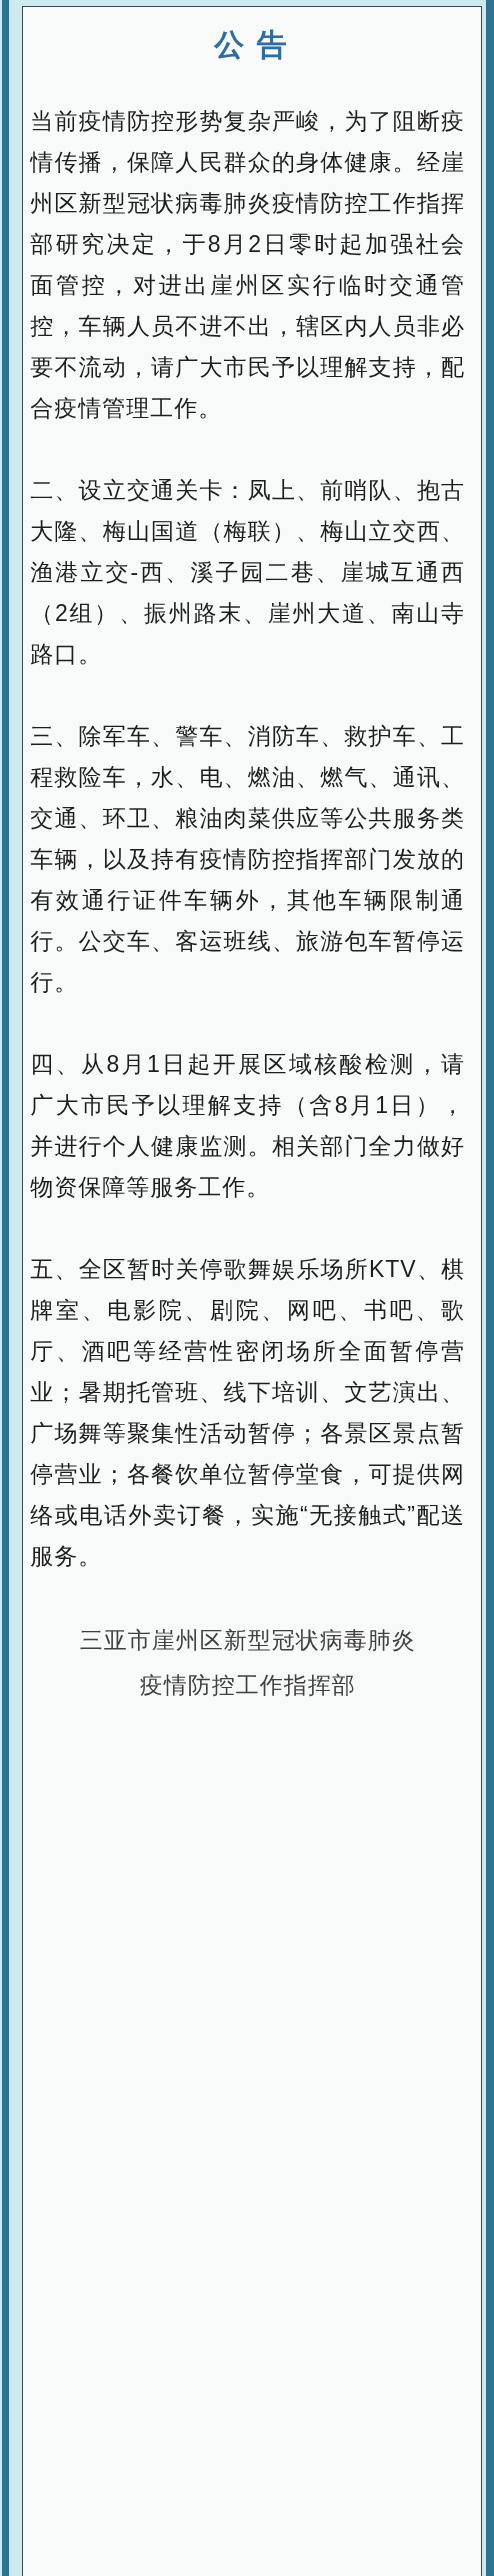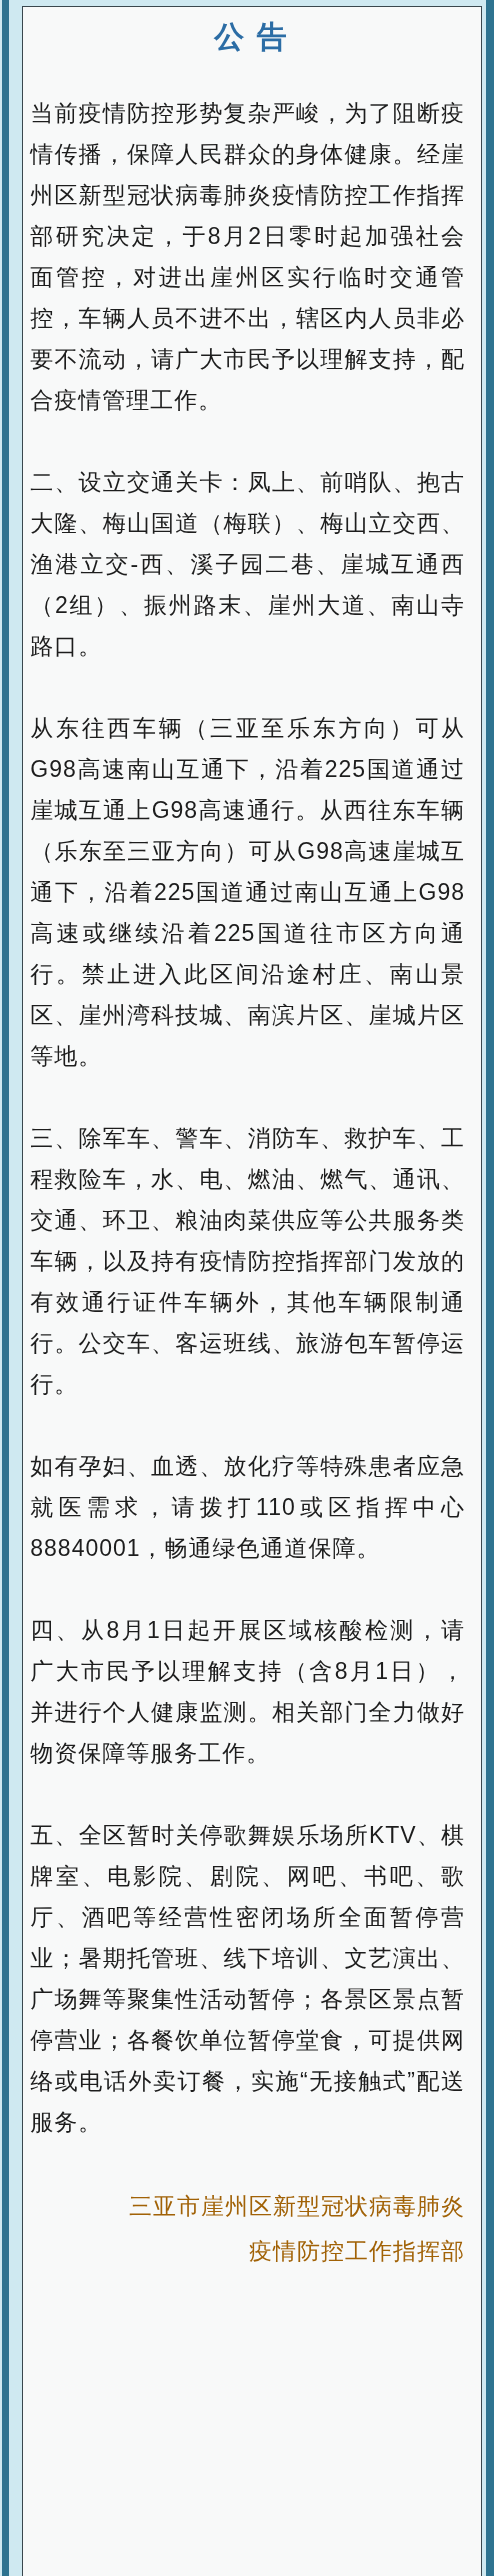--- a/index.html
+++ b/index.html
@@ -22,21 +22,21 @@
   .card {
     position:absolute;
     left:21.6px; top:5.7px;
     width:460px; height:2655px;
     box-sizing:border-box;
     background:#f8f9f9;
     border:1.5px solid #3a474e;
   }
 
   .title {
-    margin:9px 0 0 0;
+    margin:17px 0 0 0;
     text-align:center;
     font-size:30px;
     line-height:41px;
     font-weight:bold;
     color:#2c6da5;
     letter-spacing:2.1px;
   }
 
   .body {
     margin:36px 15.5px 0 7.7px;
@@ -46,46 +46,44 @@
     font-size:23px;
     line-height:41px;
     letter-spacing:1px;
     color:#1d1d1d;
     text-align:justify;
     text-justify:inter-character;
   }
 
   .signature {
     margin:26px 0 0 0;
-    text-align:right;
+    text-align:center;
     font-size:23px;
     line-height:45px;
     letter-spacing:1px;
-    color:#a16207;
+    color:#404040;
   }
   .signature .sig-line { display:block; }
 </style>
 </head>
 <body>
 
 <div class="page">
 
   <div class="stripe-v stripe-left"></div>
   <div class="stripe-v stripe-right"></div>
 
   <div class="card">
 
     <h1 class="title">公 告</h1>
 
     <div class="body">
       <p>当前疫情防控形势复杂严峻，为了阻断疫情传播，保障人民群众的身体健康。经崖州区新型冠状病毒肺炎疫情防控工作指挥部研究决定，于8月2日零时起加强社会面管控，对进出崖州区实行临时交通管控，车辆人员不进不出，辖区内人员非必要不流动，请广大市民予以理解支持，配合疫情管理工作。</p>
       <p>二、设立交通关卡：凤上、前哨队、抱古大隆、梅山国道（梅联）、梅山立交西、渔港立交-西、溪子园二巷、崖城互通西（2组）、振州路末、崖州大道、南山寺路口。</p>
-      <p>从东往西车辆（三亚至乐东方向）可从G98高速南山互通下，沿着225国道通过崖城互通上G98高速通行。从西往东车辆（乐东至三亚方向）可从G98高速崖城互通下，沿着225国道通过南山互通上G98高速或继续沿着225国道往市区方向通行。禁止进入此区间沿途村庄、南山景区、崖州湾科技城、南滨片区、崖城片区等地。</p>
       <p>三、除军车、警车、消防车、救护车、工程救险车，水、电、燃油、燃气、通讯、交通、环卫、粮油肉菜供应等公共服务类车辆，以及持有疫情防控指挥部门发放的有效通行证件车辆外，其他车辆限制通行。公交车、客运班线、旅游包车暂停运行。</p>
-      <p>如有孕妇、血透、放化疗等特殊患者应急就医需求，请拨打110或区指挥中心88840001，畅通绿色通道保障。</p>
       <p>四、从8月1日起开展区域核酸检测，请广大市民予以理解支持（含8月1日），并进行个人健康监测。相关部门全力做好物资保障等服务工作。</p>
       <p>五、全区暂时关停歌舞娱乐场所KTV、棋牌室、电影院、剧院、网吧、书吧、歌厅、酒吧等经营性密闭场所全面暂停营业；暑期托管班、线下培训、文艺演出、广场舞等聚集性活动暂停；各景区景点暂停营业；各餐饮单位暂停堂食，可提供网络或电话外卖订餐，实施“无接触式”配送服务。</p>
 
       <div class="signature">
         <span class="sig-line">三亚市崖州区新型冠状病毒肺炎</span>
         <span class="sig-line">疫情防控工作指挥部</span>
 
       </div>
     </div>
 

